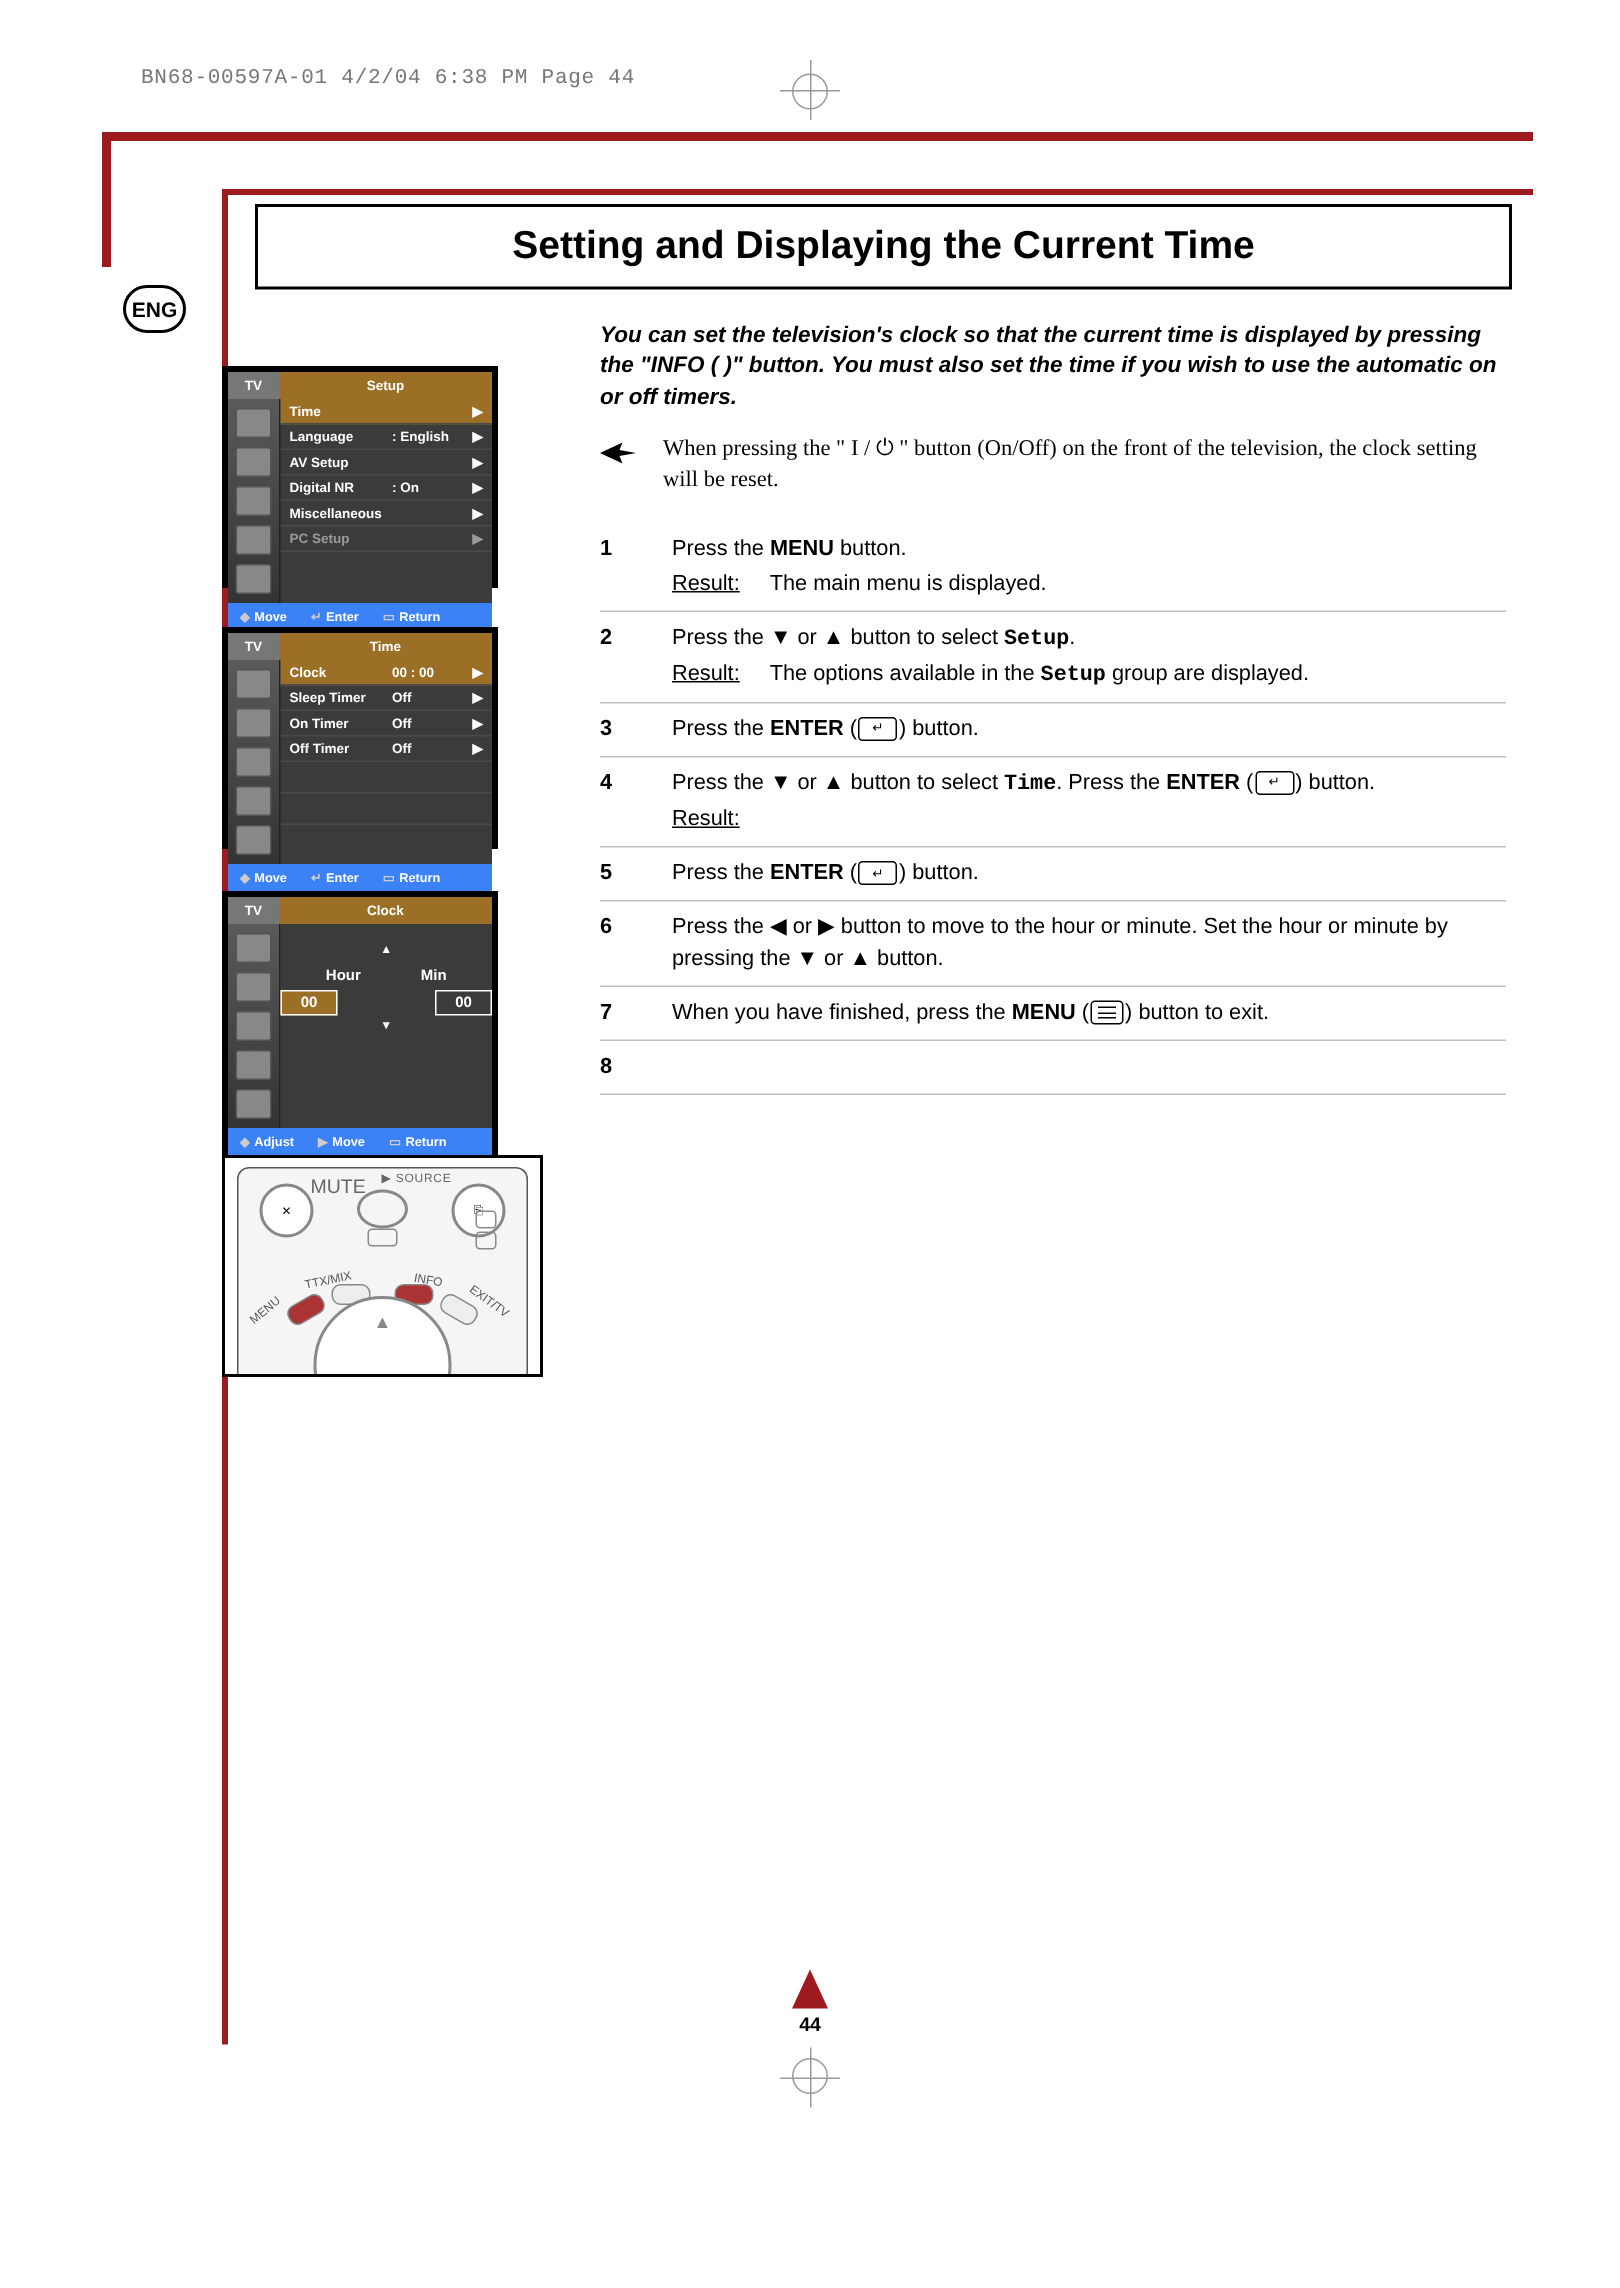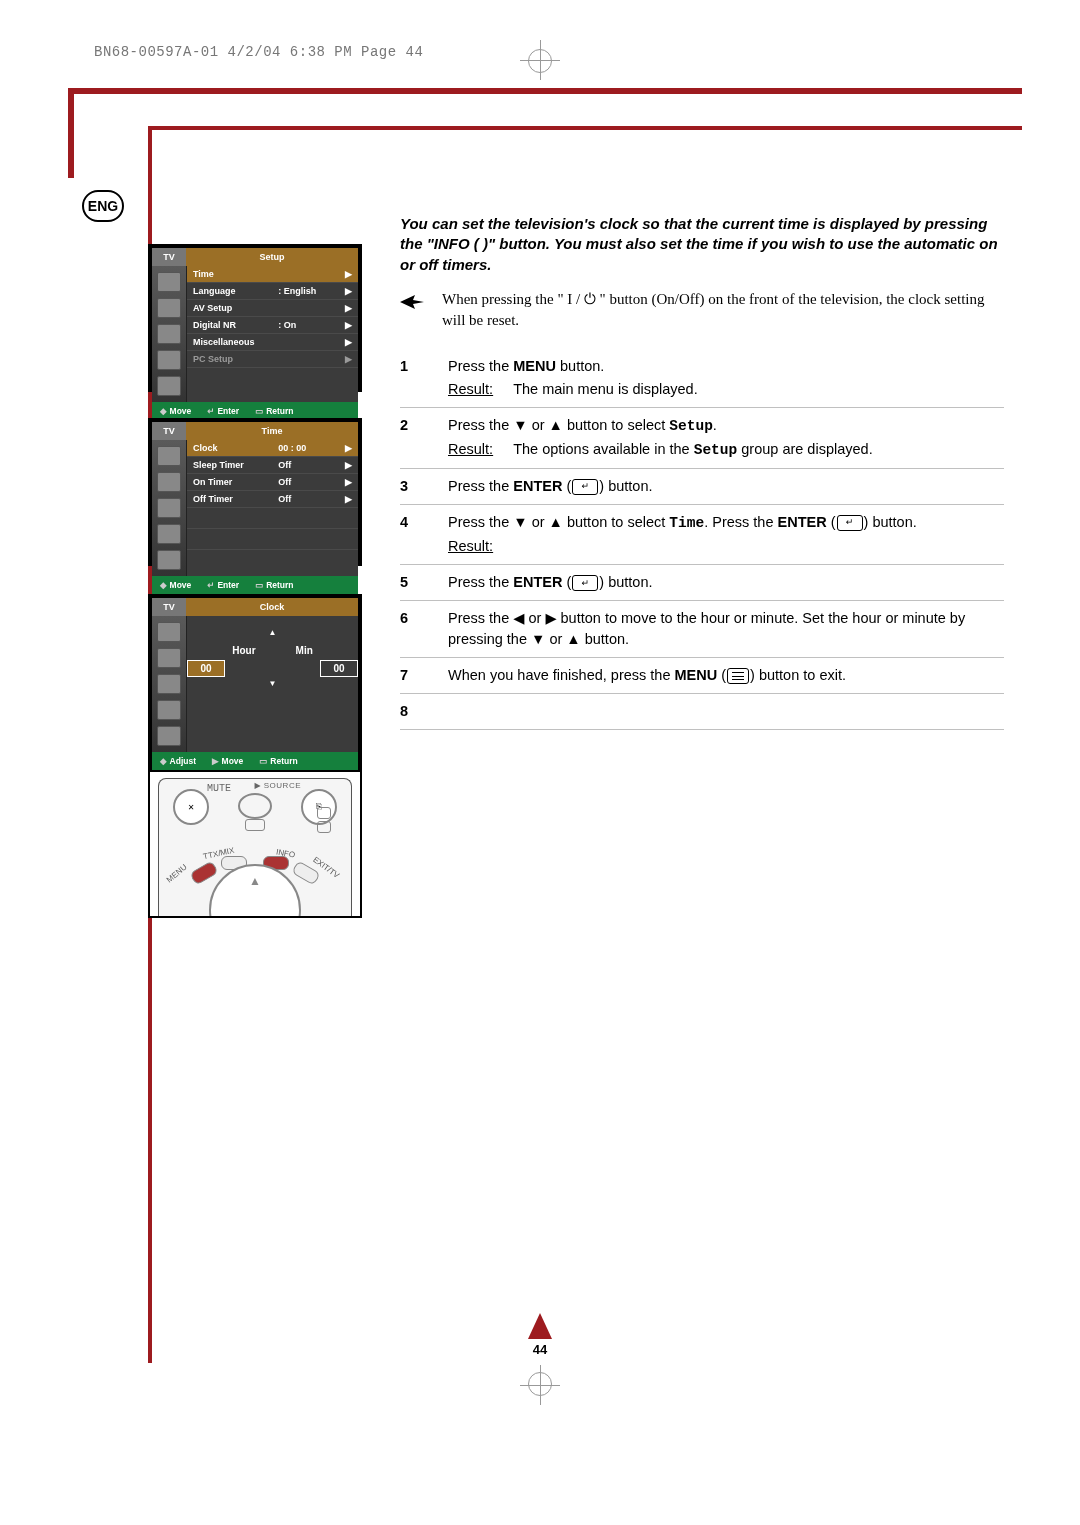--- a/index.html
+++ b/index.html
@@ -159,21 +159,21 @@
   .menu-icon-inline {
     display:inline-flex;width:20px;height:14px;border:1px solid #000;border-radius:3px;vertical-align:middle;margin:0 1px;
     flex-direction:column;justify-content:space-evenly;align-items:center;
   }
   .menu-icon-inline span{width:12px;height:1px;background:#000;}
 
   
   .osd {
     position:absolute;
     left:148px;
-    width:214px;
+    width:184px;
     border:4px solid #000;
     background:#545454;
     color:#fff;
     font-size:9px;
     font-weight:bold;
     box-sizing:border-box;
   }
   .osd .osd-header {
     display:flex;
     background:#2a2a2a;
@@ -214,21 +214,21 @@
   }
   .osd .osd-row.selected { background:#9b6f26; }
   .osd .osd-row .lbl { flex:1.3; }
   .osd .osd-row .val { flex:1; }
   .osd .osd-row .arr { width:8px; text-align:right; }
   .osd .osd-row.dim { color:#9a9a9a; }
   .osd .osd-footer {
     display:flex;
     gap:16px;
     padding:4px 8px;
-    background:#15803d;
+    background:#3b82f6;
     font-size:8.5px;
     align-items:center;
   }
   .osd .osd-footer span::before {
     content:attr(data-sym);
     margin-right:3px;
     color:#ccc;
   }
 
   .osd1 { top:244px; height:148px; }
@@ -266,21 +266,21 @@
     position:absolute;top:6px;left:8px;right:8px;bottom:0;
     border:1px solid #555;border-bottom:none;
     border-radius:8px 8px 0 0;
     background:#f5f5f5;
   }
   .remote .btn-round{
     position:absolute;width:32px;height:32px;border:2px solid #888;border-radius:50%;display:flex;align-items:center;justify-content:center;font-size:8px;background:#fff;
   }
   .remote .mute{top:10px;left:14px;}
   .remote .src{top:10px;right:14px;}
-  .remote .lbl-mute{position:absolute;top:4px;left:48px;font-size:10px;color:#666;font-family:Liberation Mono, monospace;}
+  .remote .lbl-mute{position:absolute;top:4px;left:48px;font-size:13px;color:#666;}
   .remote .lbl-src{position:absolute;top:2px;right:50px;font-size:8px;color:#666;letter-spacing:0.5px;}
   .remote .mid-btn{position:absolute;top:14px;left:50%;transform:translateX(-50%);width:30px;height:22px;border:2px solid #888;border-radius:50%;}
   .remote .sm{position:absolute;width:18px;height:10px;border:1px solid #888;border-radius:3px;}
   .remote .sm1{top:40px;left:50%;transform:translateX(-50%);}
   .remote .sm2{top:28px;right:20px;width:12px;height:10px;}
   .remote .sm3{top:42px;right:20px;width:12px;height:10px;}
   .remote .arc-label{position:absolute;font-size:8px;color:#555;}
   .remote .arc-menu{bottom:38px;left:6px;transform:rotate(-40deg);}
   .remote .arc-ttx{bottom:58px;left:44px;transform:rotate(-12deg);}
   .remote .arc-info{bottom:58px;right:56px;transform:rotate(10deg);}
@@ -325,20 +325,21 @@
   <div class="crop-bottom"></div>
   <div class="crop-target bot"></div>
 
   <div class="red-border-top"></div>
   <div class="red-border-left"></div>
   <div class="red-inner-top"></div>
   <div class="red-inner-left"></div>
 
   <div class="eng-badge">ENG</div>
 
+  <div class="title-box">Setting and Displaying the Current Time</div>
 
   <div class="osd osd1">
     <div class="osd-header">
       <div class="osd-tab">TV</div>
       <div class="osd-title">Setup</div>
     </div>
     <div class="osd-body">
       <div class="osd-icons">
         <div class="ico"></div>
           <div class="ico"></div>

